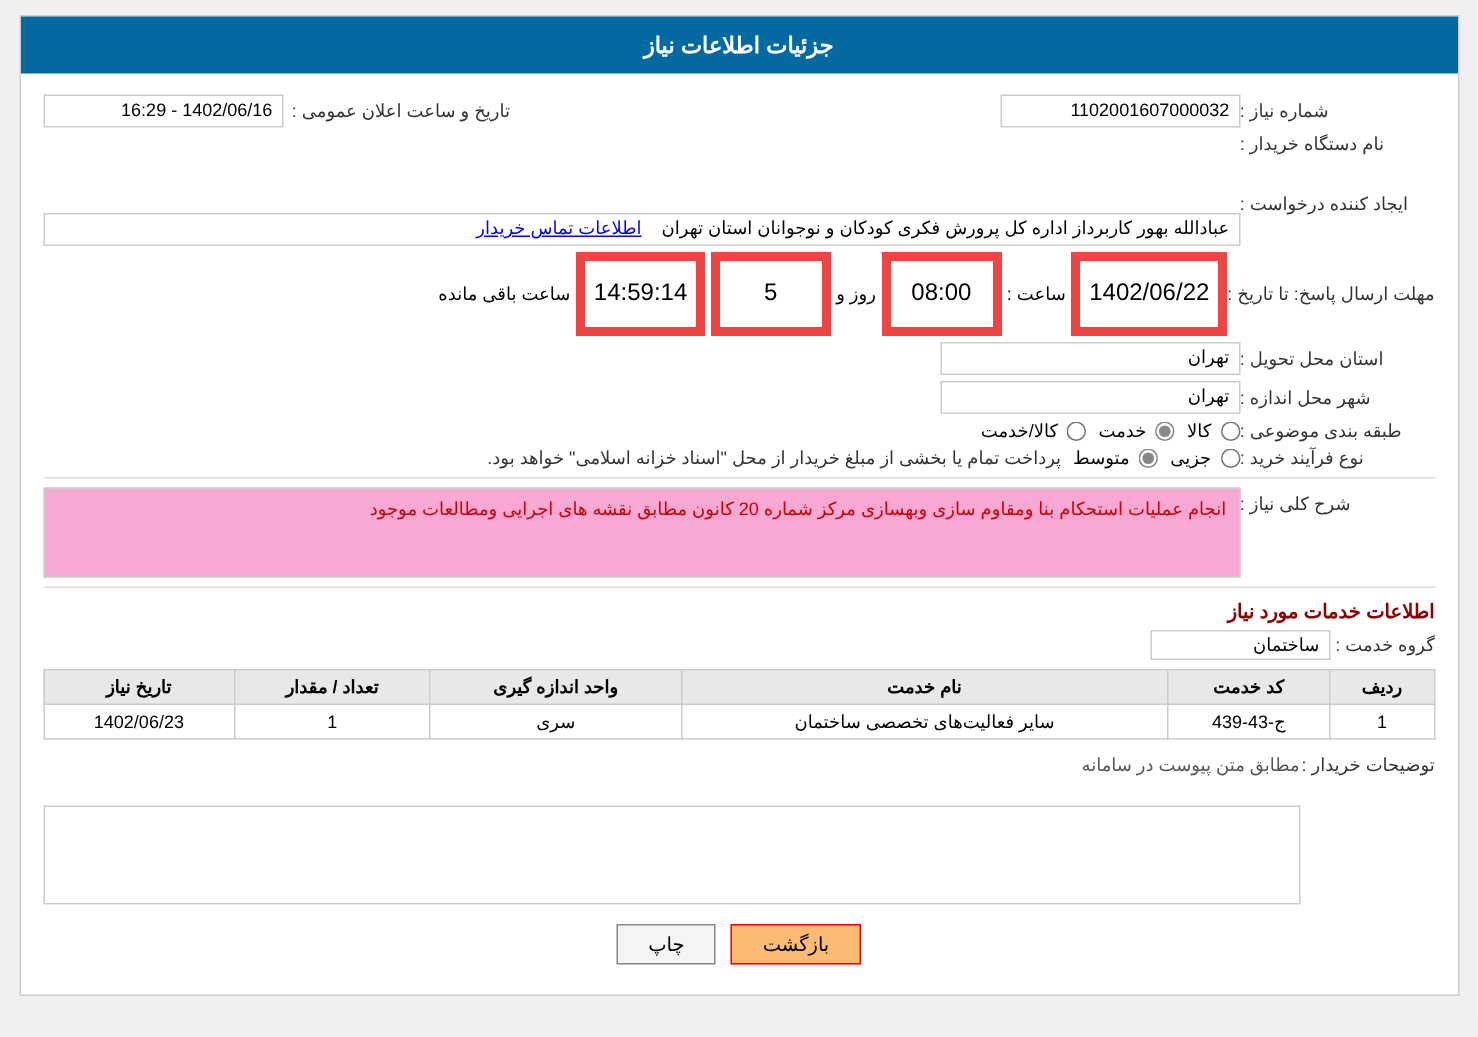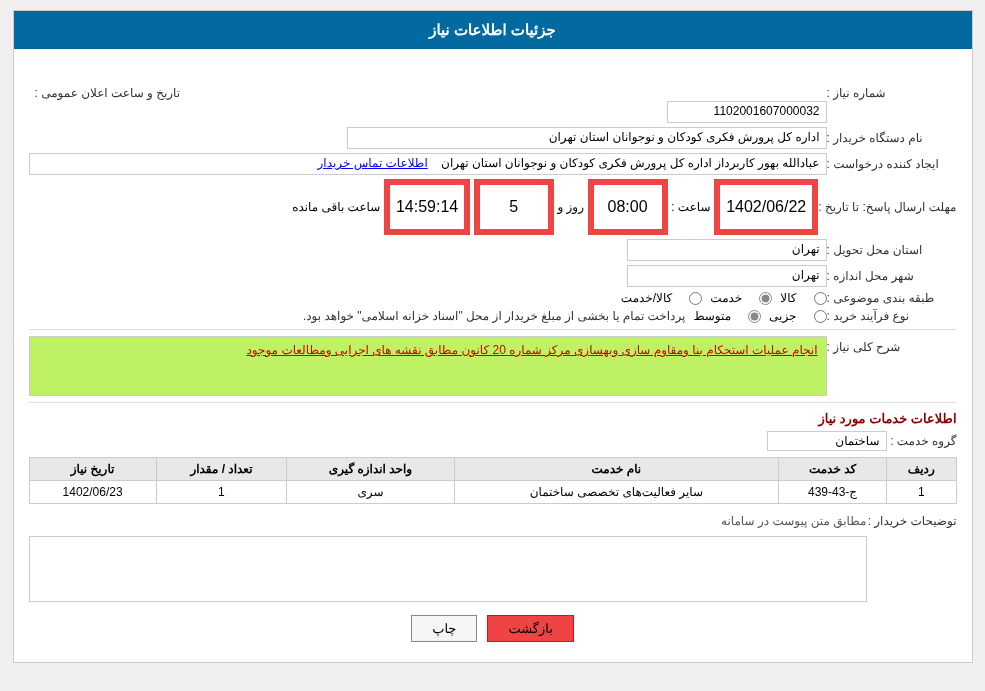--- a/index.html
+++ b/index.html
@@ -54,21 +54,20 @@
       padding: 2px 6px;
       font-size: 12px;
       min-height: 22px;
       direction: rtl;
     }
     .info-value-wide {
       width: 480px;
     }
     .info-value-narrow {
       width: 160px;
-      margin-top: 38px;
     }
     .time-box {
       border: 6px solid #ef4444;
       padding: 13px 6px;
       font-size: 16px;
       min-width: 80px;
       text-align: center;
     }
     .contact-link {
       color: #00f;
@@ -78,21 +77,21 @@
     }
     .radio-group {
       display: flex;
       gap: 8px;
       align-items: center;
       direction: rtl;
     }
     .radio-item {
       display: flex;
       align-items: center;
-      gap: 17px;
+      gap: 6px;
       font-size: 12px;
     }
     .radio-input {
       accent-color: #888;
     }
     .note-text {
       font-size: 12px;
       color: #333;
       flex: 1;
     }
@@ -102,23 +101,22 @@
       margin: 6px 0;
     }
     .description-box {
       border: 1px solid #ccc;
       padding: 6px 8px;
       font-size: 12px;
       min-height: 60px;
       direction: rtl;
       text-align: right;
       color: #c00;
-      background: #bef264;
+      background: #f9a8d4;
       width: 100%;
-      text-decoration: underline;
     }
     .description-highlight {
       color: #c00;
     }
     .group-row {
       display: flex;
       align-items: center;
       margin: 4px 0;
     }
     .group-label {
@@ -180,21 +178,21 @@
       font-size: 13px;
       font-family: Tahoma, Arial, sans-serif;
       cursor: pointer;
       border: 1px solid #888;
       background: #f5f5f5;
     }
     .btn-print {
       background: #f5f5f5;
     }
     .btn-back {
-      background: #ef4444;
+      background: #fdba74;
       border: 1px solid #f00;
       color: #000;
       text-align: right;
     }
     .watermark {
       position: relative;
     }
     .notes-section {
       display: flex;
       align-items: flex-start;
@@ -216,30 +214,30 @@
     <span>جزئیات اطلاعات نیاز</span>
   </div>
 
   <div class="content watermark">
 
     <div class="info-row">
       <span class="info-label">شماره نیاز :</span>
       <div class="info-value-box info-value-narrow">1102001607000032</div>
       <div style="flex:1;"></div>
       <span style="font-size:12px;color:#333;margin-left:6px;text-align:right;">تاریخ و ساعت اعلان عمومی :</span>
+      <div class="info-value-box" style="width:160px;">1402/06/16 - 16:29</div>
     </div>
 
     <div class="info-row">
       <span class="info-label">نام دستگاه خریدار :</span>
-      <div class="info-value-box info-value-wide">اداره کل پرورش فکری کودکان و نوجوانان استان تهران</div>
     </div>
 
     <div class="info-row">
       <span class="info-label">ایجاد کننده درخواست :</span>
-      <div class="info-value-box" style="flex:1;">
+      <div class="info-value-box" style="flex:1;margin-top:35px;">
         <span>عبادالله بهور کاربرداز اداره کل پرورش فکری کودکان و نوجوانان استان تهران</span>
         &nbsp;&nbsp;
         <span class="contact-link">اطلاعات تماس خریدار</span>
       </div>
     </div>
 
     <div class="info-row">
       <span class="info-label">مهلت ارسال پاسخ: تا تاریخ :</span>
       <div class="time-box">1402/06/22</div>
       &nbsp;
@@ -336,21 +334,21 @@
             <td>سری</td>
             <td>1</td>
             <td>1402/06/23</td>
           </tr>
         </tbody>
     </table>
 
     <div class="notes-section">
       <span class="notes-label">توضیحات خریدار :</span>
       <div style="flex:1;">
-        <div class="bottom-note" style="text-align:right;margin-bottom:8px;">مطابق متن پیوست در سامانه</div>
+        <div class="bottom-note" style="text-align:right;margin-bottom:20px;">مطابق متن پیوست در سامانه</div>
         <textarea class="buyer-notes-area" rows="4" style=""></textarea>
       </div>
     </div>
 
     <div class="button-row">
       <button class="btn btn-back">بازگشت</button>
       <button class="btn btn-print">چاپ</button>
     </div>
 
   </div>

